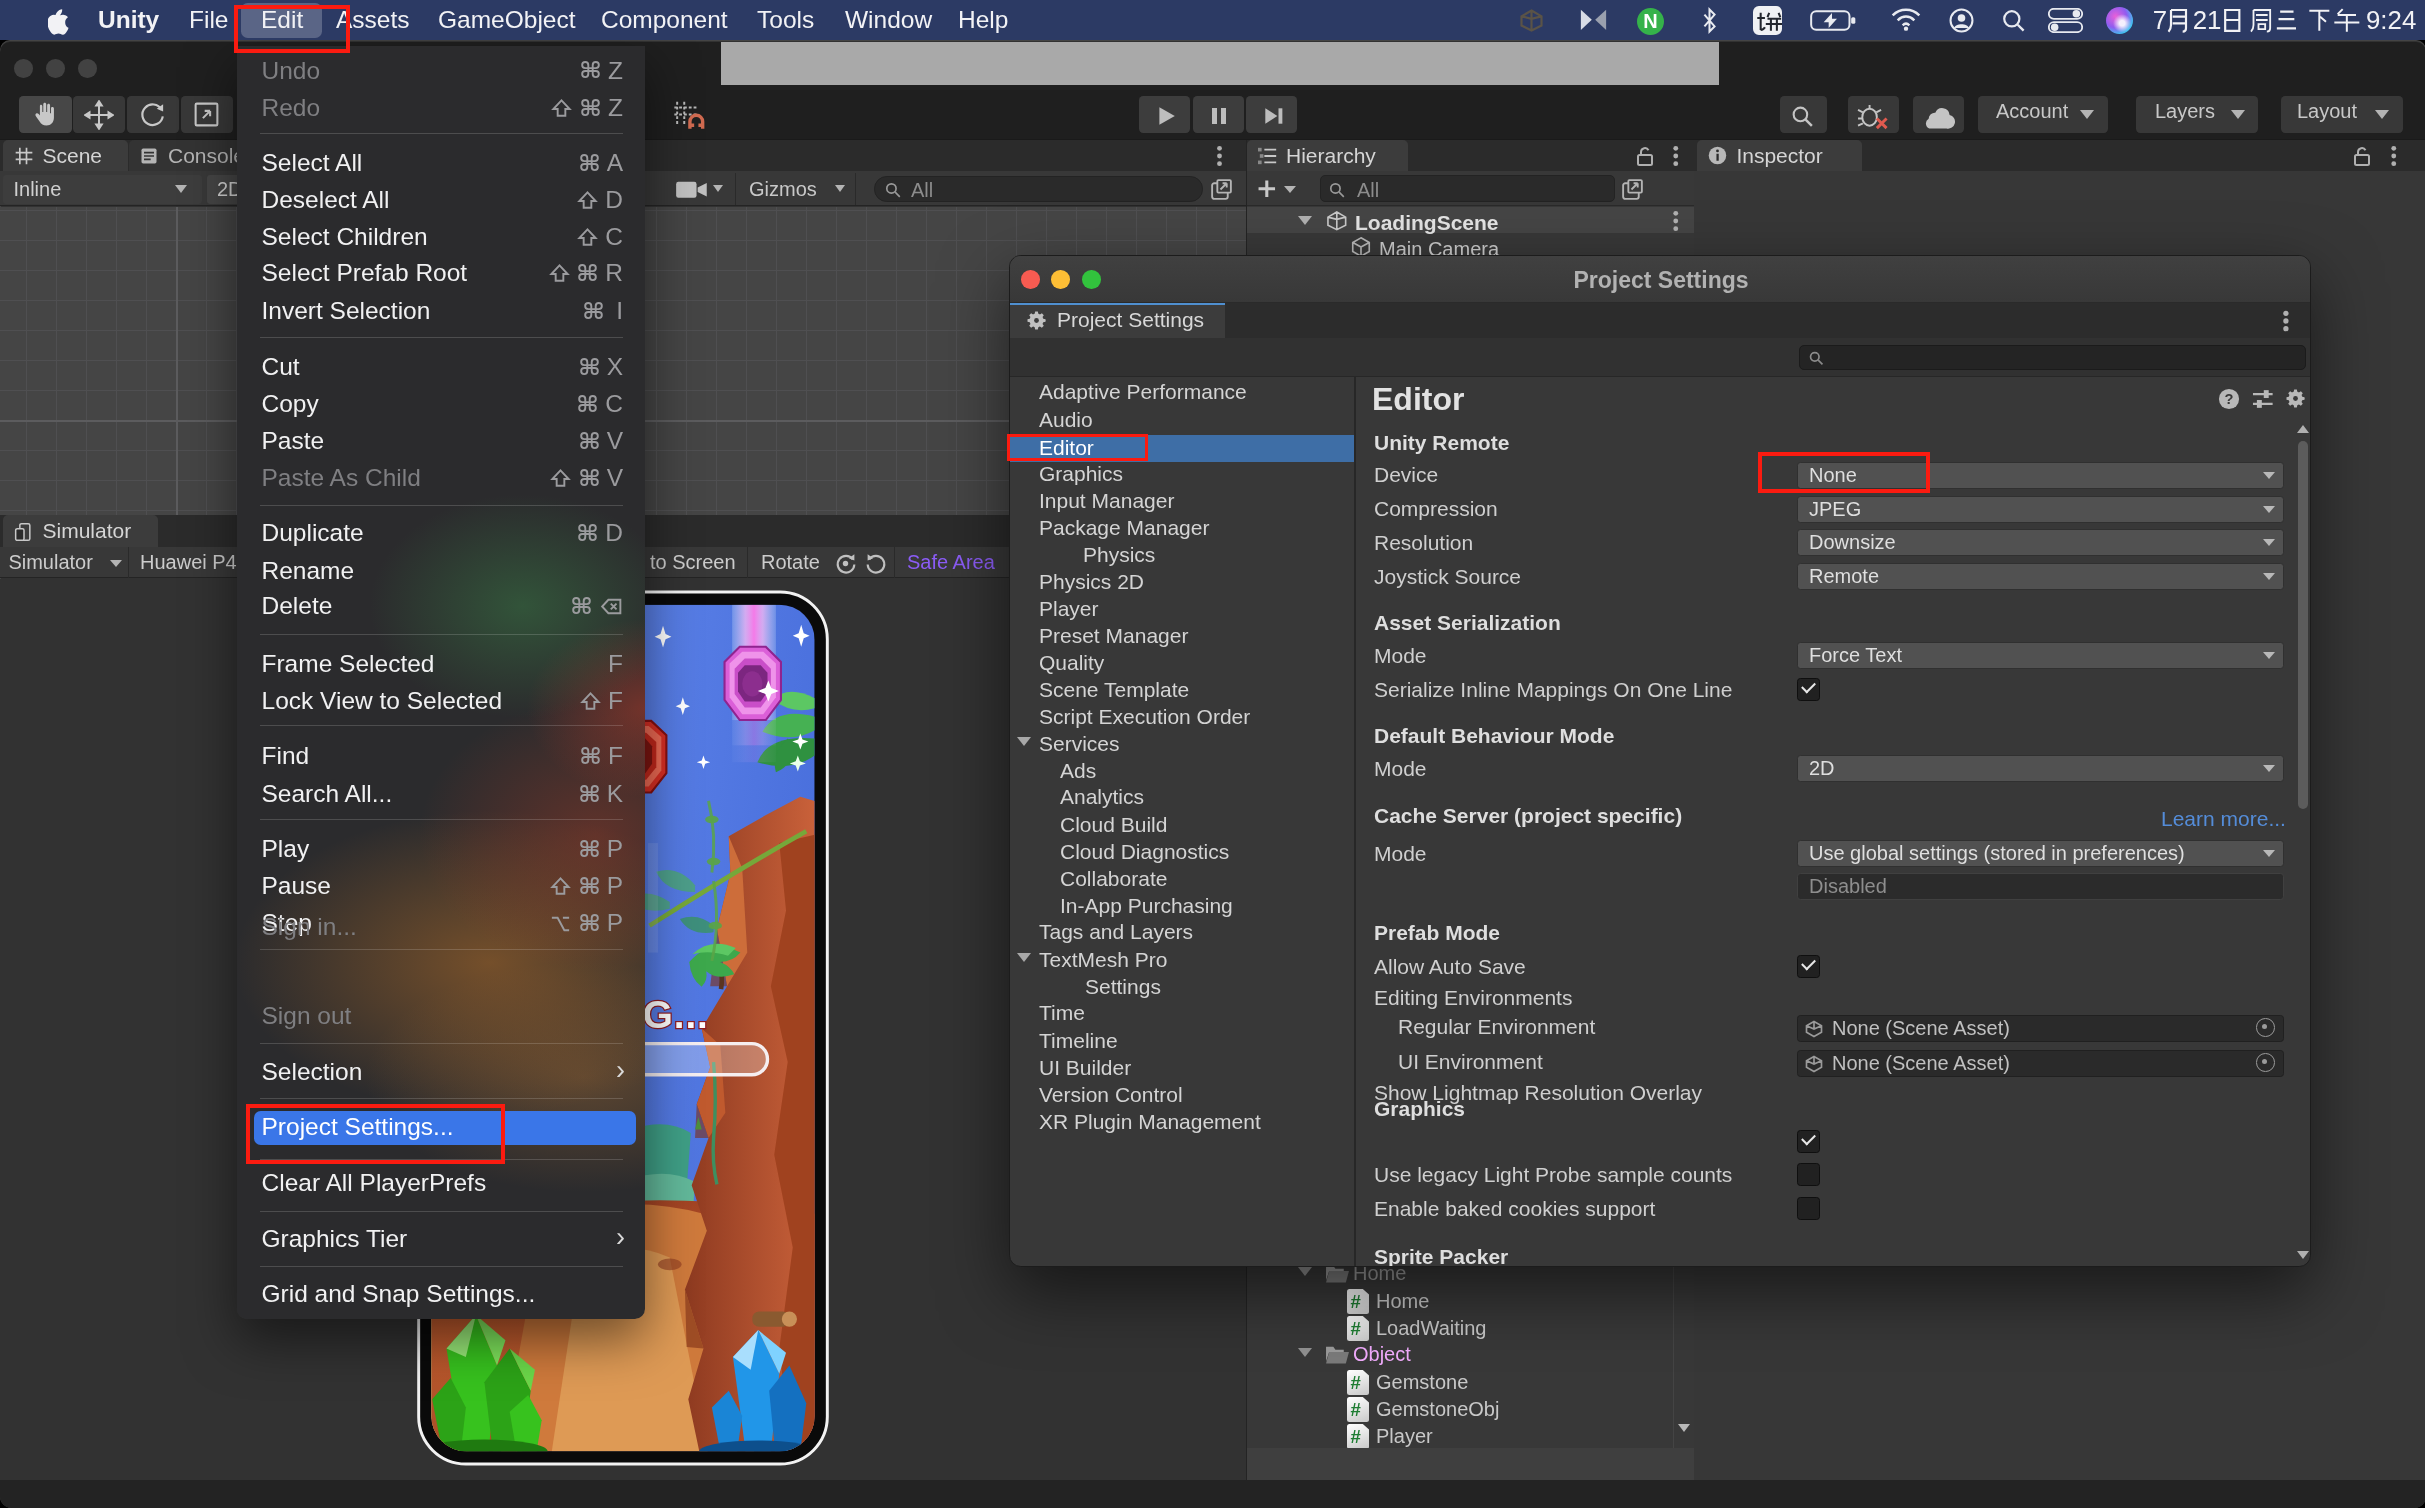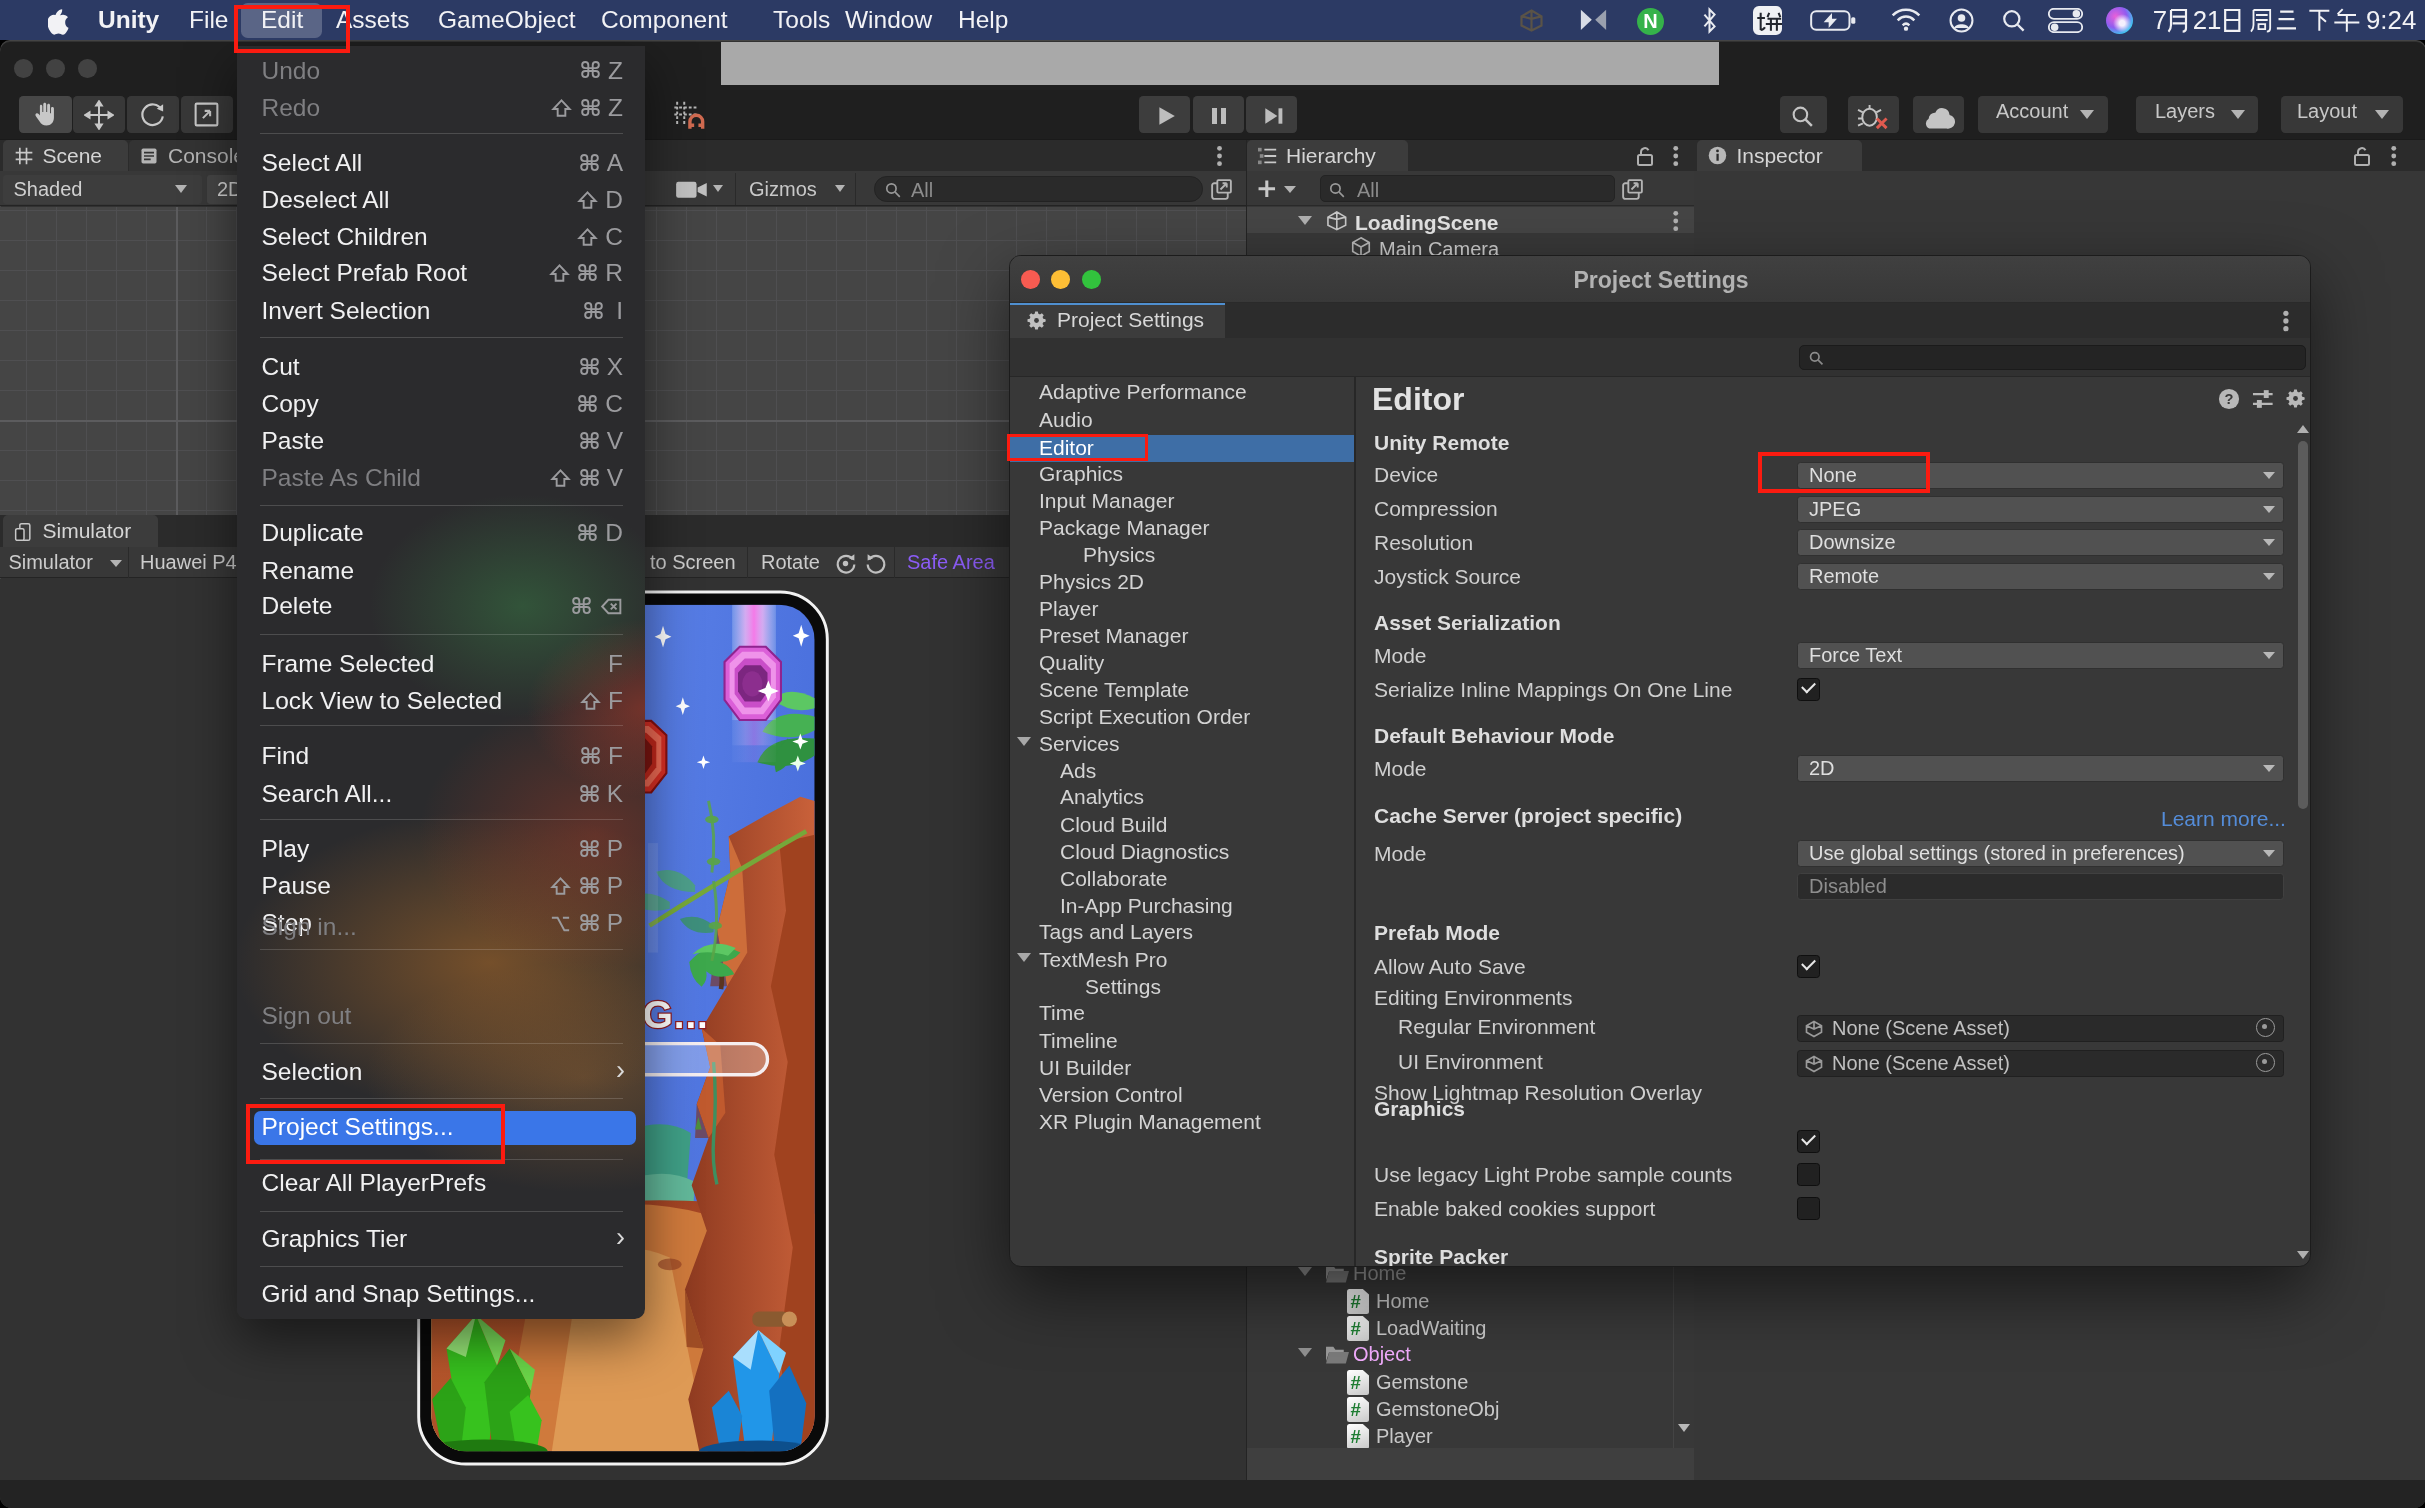--- a/index.html
+++ b/index.html
@@ -179,21 +179,21 @@
       </svg><span style="margin-left:39px;">Console</span></div>
   <svg class="icon" style="left:1212px;top:145px;" width="15" height="22" viewBox="0 0 6 20">
       <g fill="#b0b0b0">
         <circle cx="3" cy="3" r="2.2"></circle>
         <circle cx="3" cy="10" r="2.2"></circle>
         <circle cx="3" cy="17" r="2.2"></circle>
       </g>
     </svg>
 
   <div class="abs" style="left:2.5px;top:175px;width:199px;height:29px;background:#3d3d3d;border-radius:3.4px;"></div>
-  <div class="seg" style="left:13.5px;top:178px;color:#d0d0d0;">Shaded</div>
+  <div class="seg" style="left:13.5px;top:178px;color:#d0d0d0;">Inline</div>
   <div class="abs" style="left:175px;top:185px;width:0;height:0;border-left:6.7px solid transparent;border-right:6.7px solid transparent;border-top:8.4px solid #b4b4b4;"></div>
   <div class="abs" style="left:207px;top:175px;width:51px;height:29px;background:#454545;border-radius:3.4px;color:#d0d0d0;font-size:20px;padding:2.5px 0 0 10px;">2D</div>
 
   <svg class="icon" style="left:675px;top:178px;" width="34" height="23.6" viewBox="0 0 30 20">
       <rect x="1" y="3" width="18" height="14" rx="2" fill="#c0c0c0"></rect>
       <path d="M20 8 L28 4 V16 L20 12 Z" fill="#c0c0c0"></path>
     </svg>
   <div class="abs" style="left:713px;top:185px;width:0;height:0;border-left:5.9px solid transparent;border-right:5.9px solid transparent;border-top:7.6px solid #b4b4b4;"></div>
   <div class="abs" style="left:735px;top:173px;width:0.8px;height:32px;background:#2a2a2a;"></div>
   <div class="seg" style="left:749px;top:178px;">Gizmos</div>
@@ -835,21 +835,21 @@
   <svg class="icon" style="left:48px;top:6.7px;" width="23.6" height="29" viewBox="0 0 24 28">
     <path fill="#f2f2f5" d="M12.6 7.2c1.2-1.5 2-3.5 1.8-5.6-1.8.1-3.9 1.2-5.1 2.7-1.1 1.3-2.1 3.4-1.8 5.4 2 .2 3.9-1 5.1-2.5zm4.9 7.7c0-3.4 2.8-5 2.9-5.1-1.6-2.3-4-2.6-4.9-2.7-2.1-.2-4.1 1.2-5.1 1.2-1 0-2.7-1.2-4.4-1.2-2.3.1-4.4 1.3-5.5 3.4-2.4 4.1-.6 10.2 1.7 13.5 1.1 1.6 2.4 3.4 4.2 3.4 1.7-.1 2.3-1.1 4.3-1.1 2 0 2.6 1.1 4.4 1.1 1.8 0 2.9-1.6 4-3.3 1.3-1.9 1.8-3.7 1.8-3.8-.1 0-3.4-1.3-3.4-5.4z"></path>
   </svg>
   <div class="mi app" style="left:98px;">Unity</div>
   <div class="mi" style="left:189px;">File</div>
   <div class="abs" style="left:241px;top:2.5px;width:81px;height:35px;background:rgba(255,255,255,0.22);border-radius:6.7px;"></div>
   <div class="mi" style="left:261px;">Edit</div>
   <div class="mi" style="left:336px;">Assets</div>
   <div class="mi" style="left:438px;">GameObject</div>
   <div class="mi" style="left:601px;">Component</div>
-  <div class="mi" style="left:757px;margin-left:16px;">Tools</div>
+  <div class="mi" style="left:757px;">Tools</div>
   <div class="mi" style="left:845px;">Window</div>
   <div class="mi" style="left:958px;">Help</div>
 
   <svg class="icon" style="left:1518px;top:7.6px;" width="27" height="25" viewBox="0 0 32 30">
       <path fill="none" stroke="#5a5347" stroke-width="2.6" d="M16 3 L28 10 L28 21 L16 27 L4 21 L4 10 Z M16 3 L16 13 M4 10 L16 13 L28 10 M16 27 L16 13"></path>
     </svg>
   <svg class="icon" style="left:1579px;top:8.4px;" width="29" height="23.6" viewBox="0 0 34 28">
       <path fill="#d8dce6" d="M2 2 L15 14 L2 26 Z"></path>
       <path fill="#9aa0ae" d="M32 2 L19 14 L32 26 Z"></path>
     </svg>

